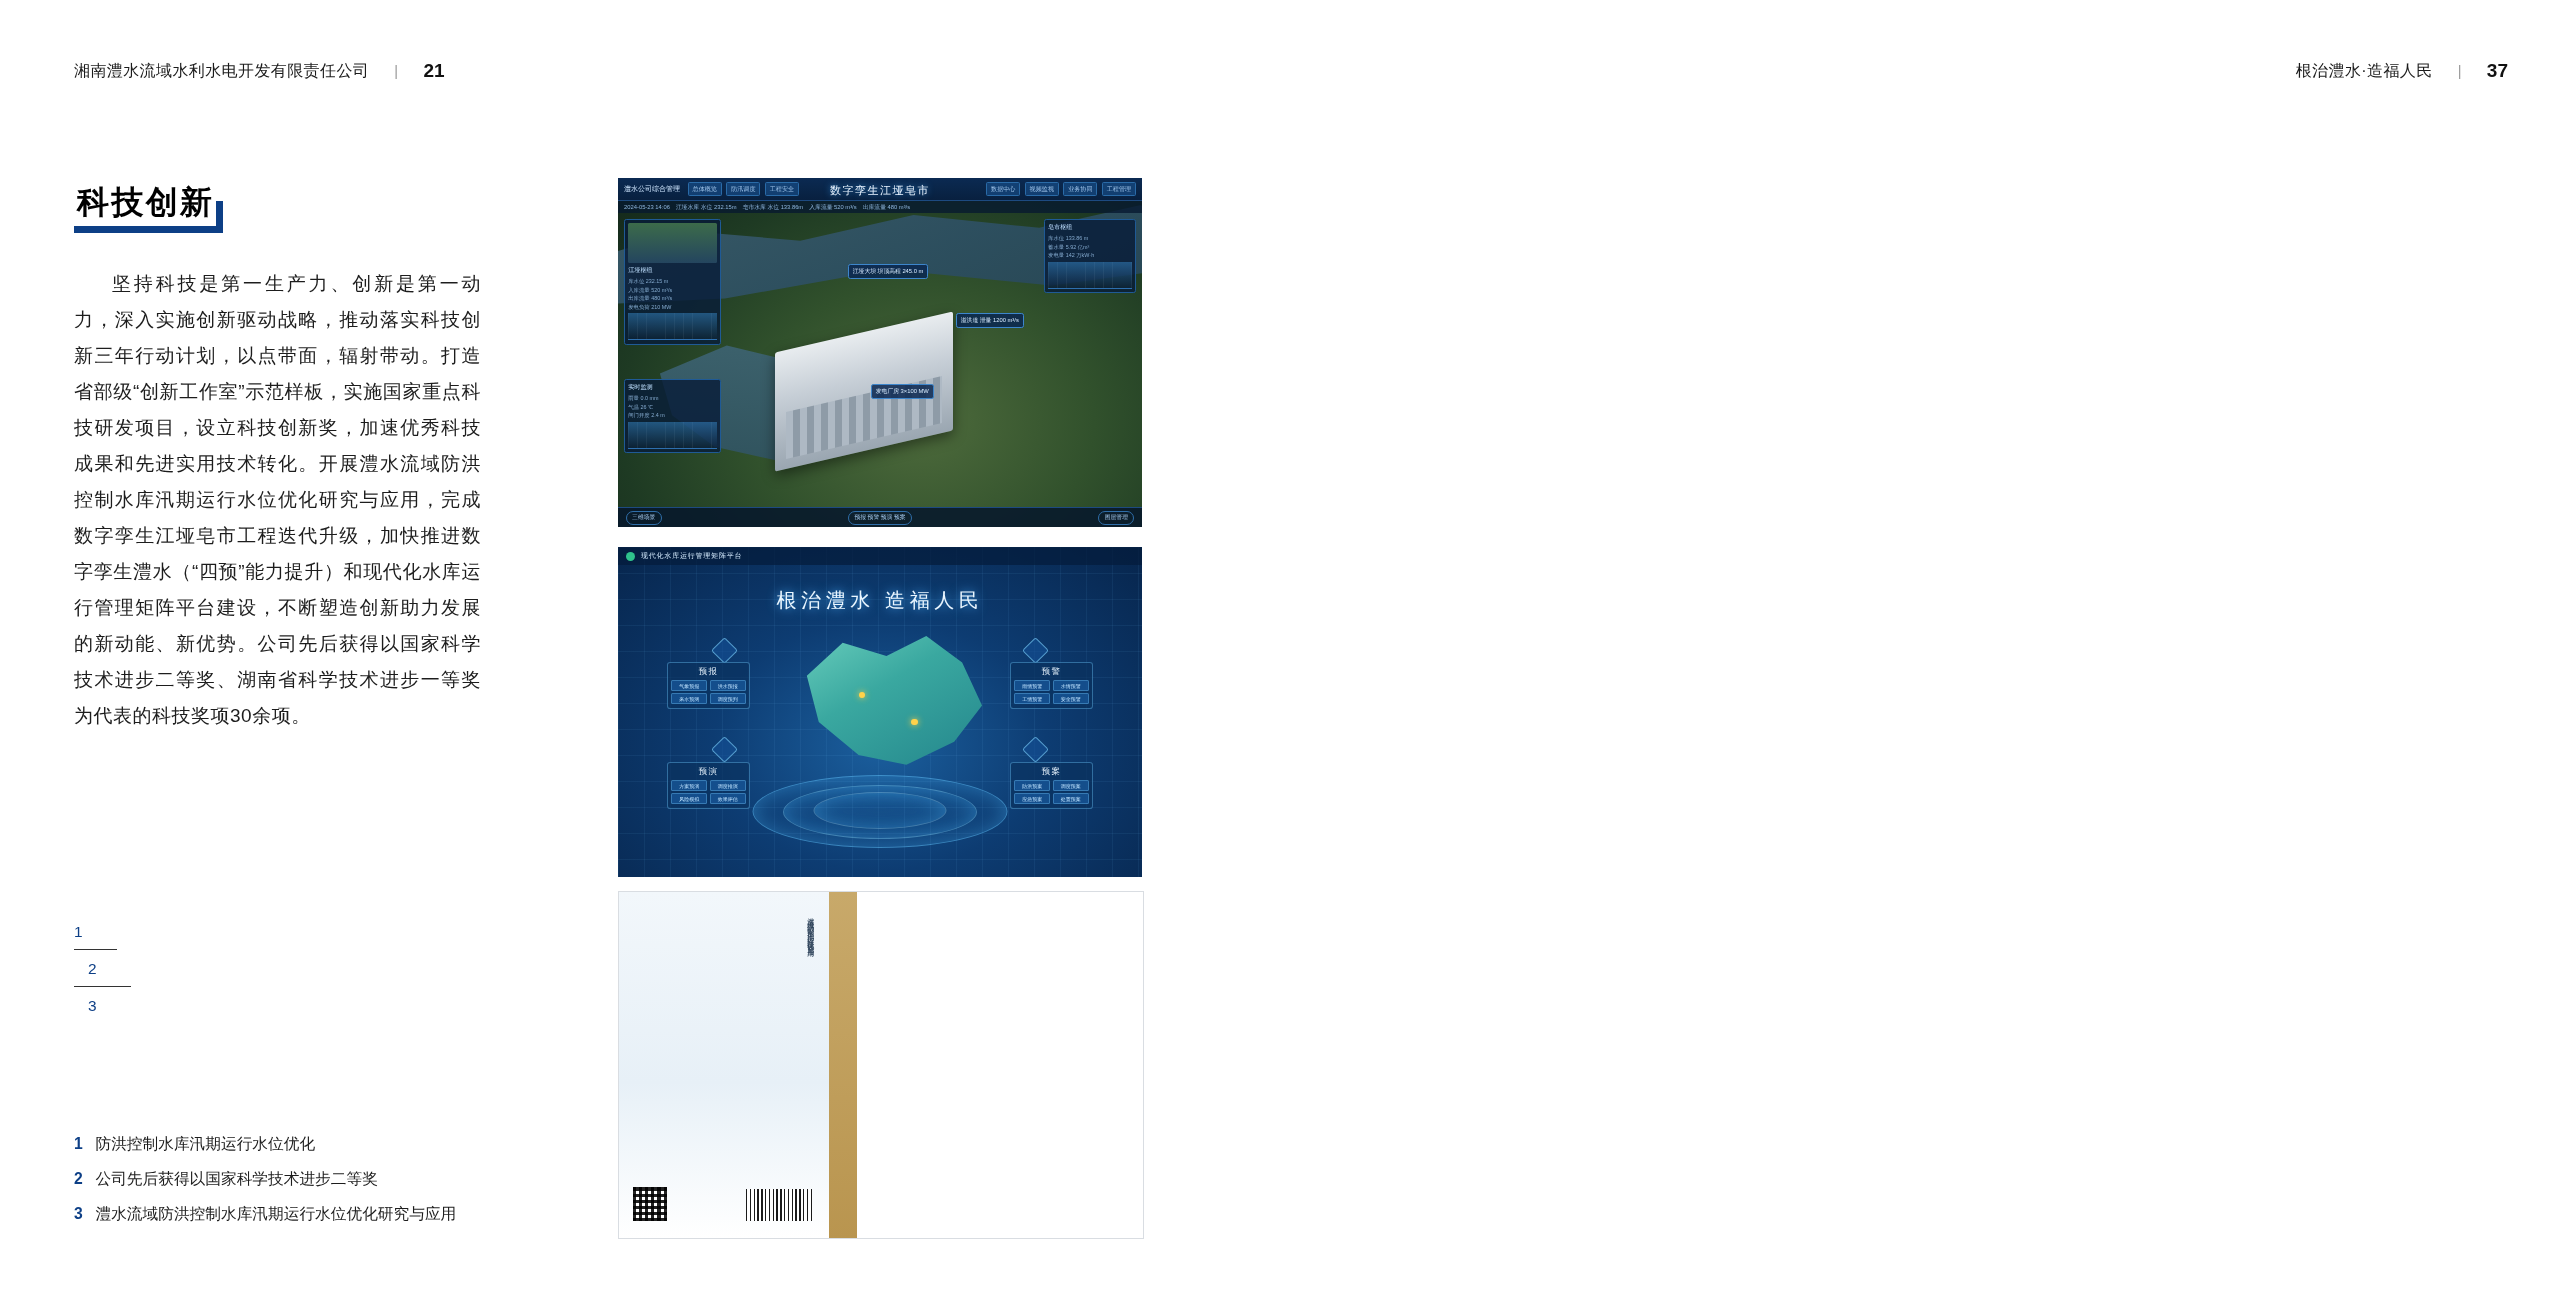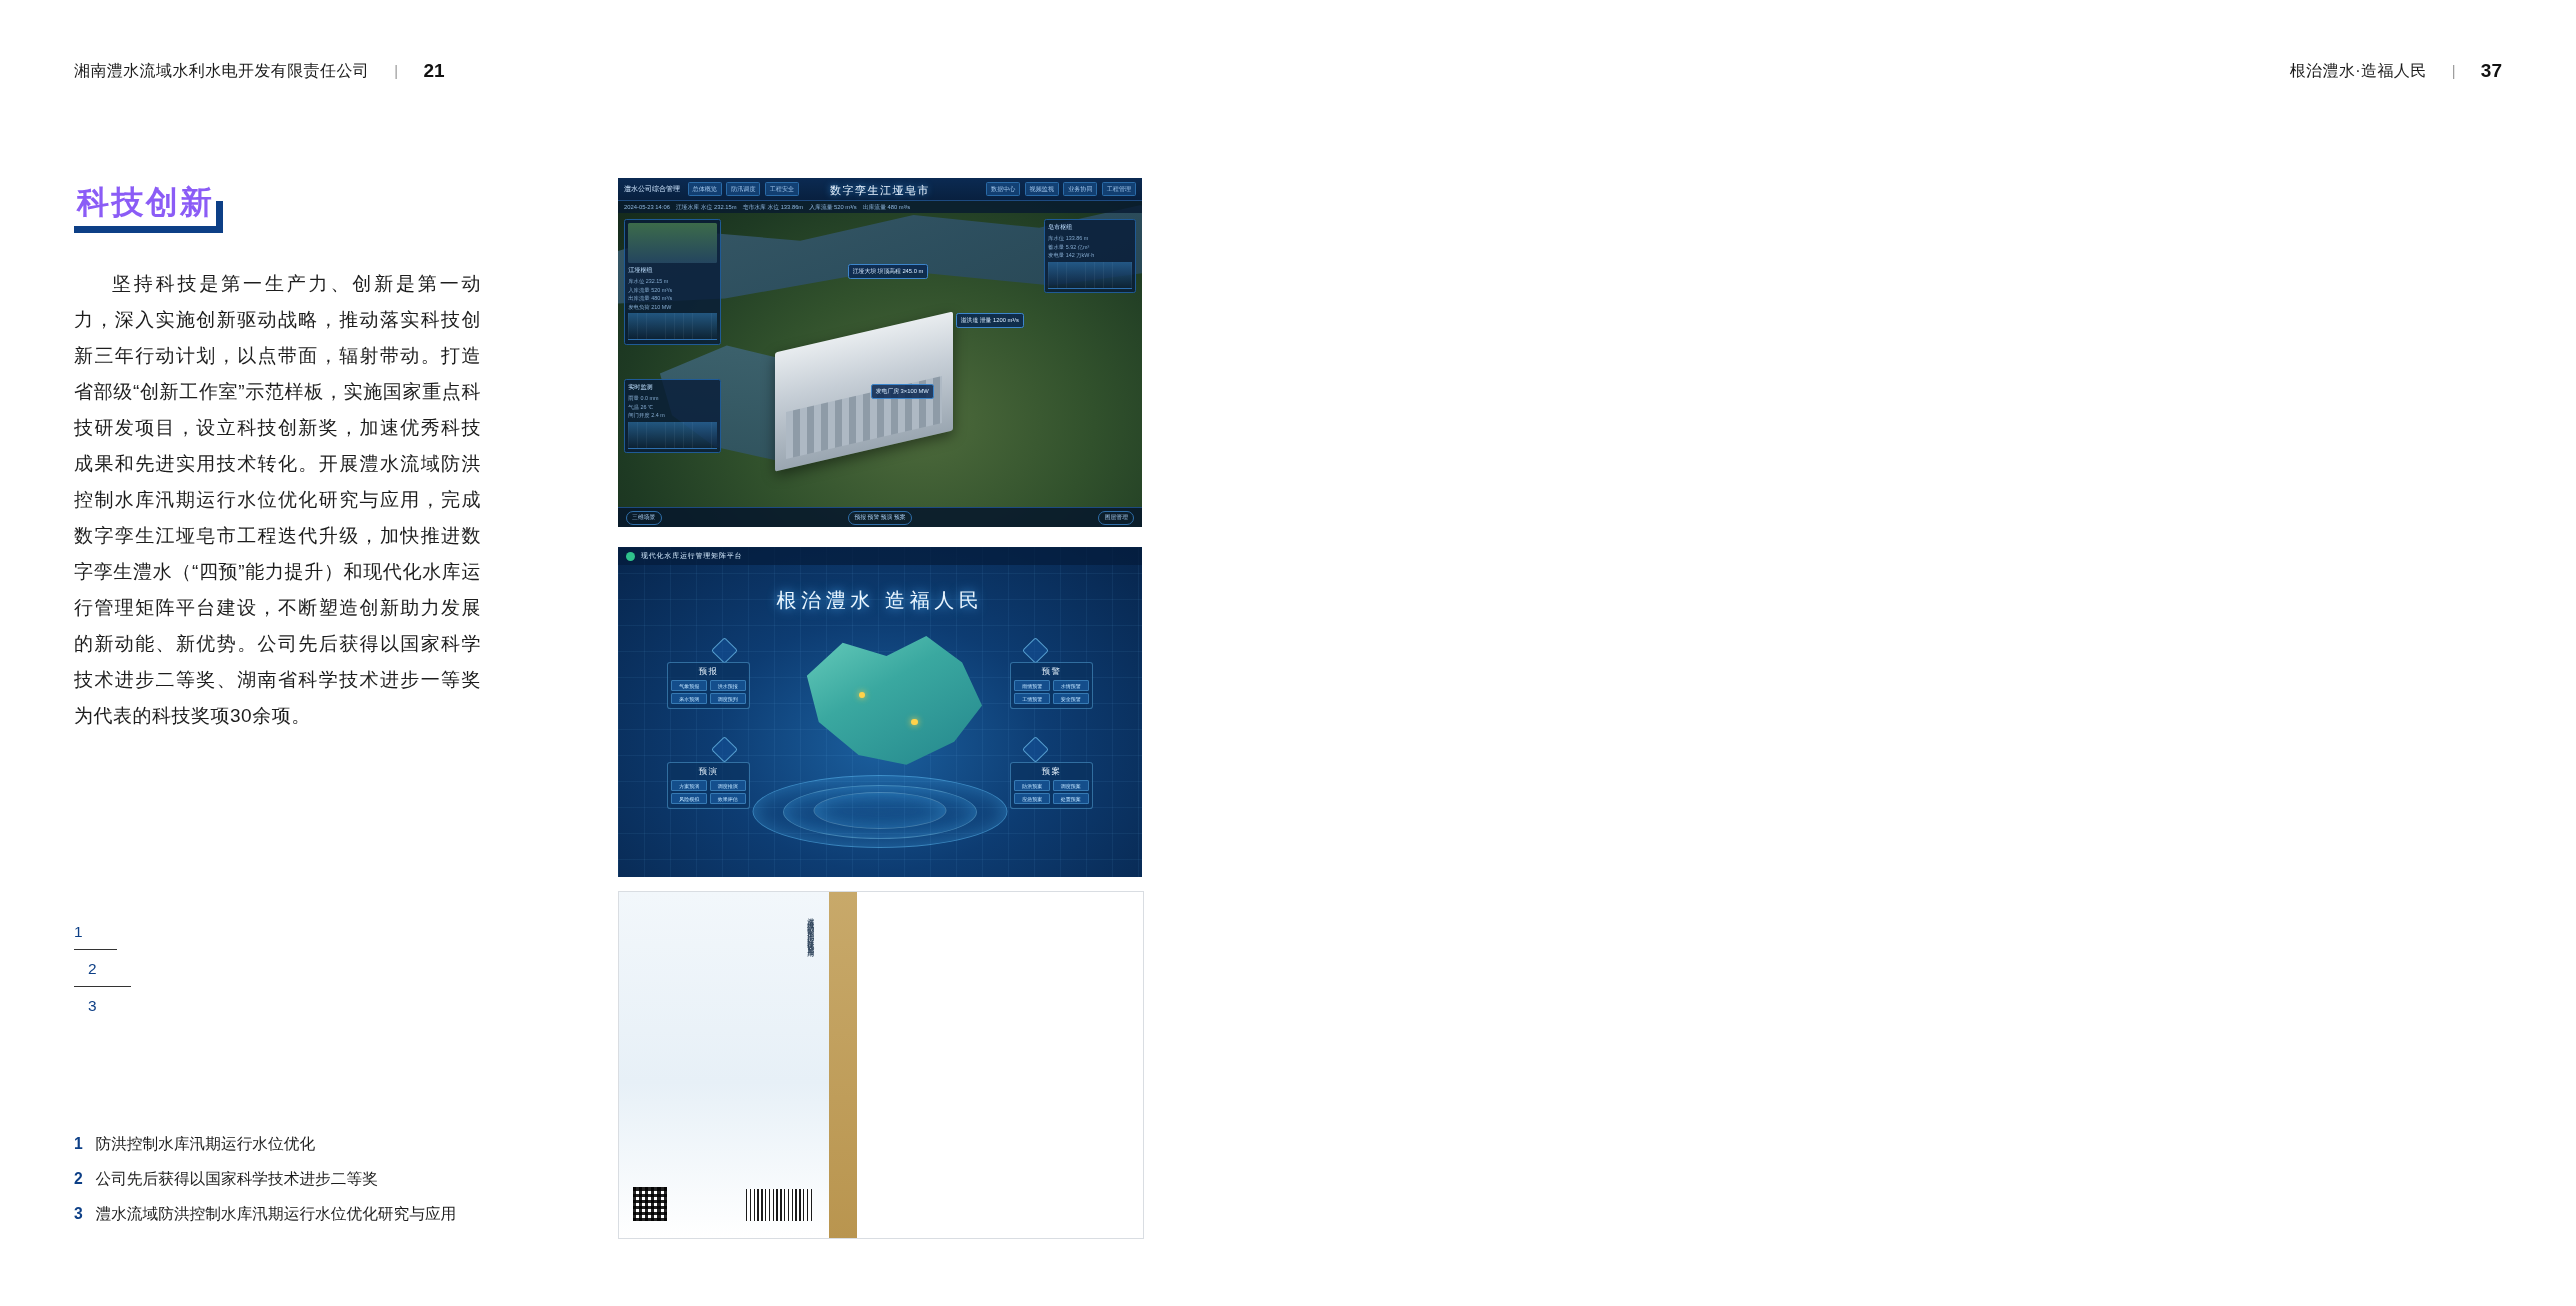--- a/index.html
+++ b/index.html
@@ -34,21 +34,21 @@
     top: 60px;
     font-size: 16px;
     color: #1b1b1b;
     letter-spacing: 0.4px;
     white-space: nowrap;
     display: flex;
     align-items: center;
     gap: 25px;
   }
   .runhead.left { left: 74px; }
-  .runhead.right { right: 74px; text-align: right; }
+  .runhead.right { right: 68px; text-align: right; }
   .runhead .sep {
     color: #9a9a9a;
     font-size: 14.6px;
   }
   .runhead .folio {
     font-size: 19px;
     font-weight: 700;
     color: #111;
     letter-spacing: 0;
   }
@@ -56,21 +56,21 @@
   
   .section-title-wrap {
     position: absolute;
     left: 74px;
     top: 178px;
   }
   .section-title {
     display: inline-block;
     font-size: 32px;
     font-weight: 700;
-    color: #8b5cf6;
+    color: #000000;
     letter-spacing: 2.3px;
     padding: 3.1px 7.7px 7.7px 3.1px;
     position: relative;
     text-align: right;
   }
   .section-title .ul {
     position: absolute;
     left: 0;
     right: 0;
     bottom: 0;

